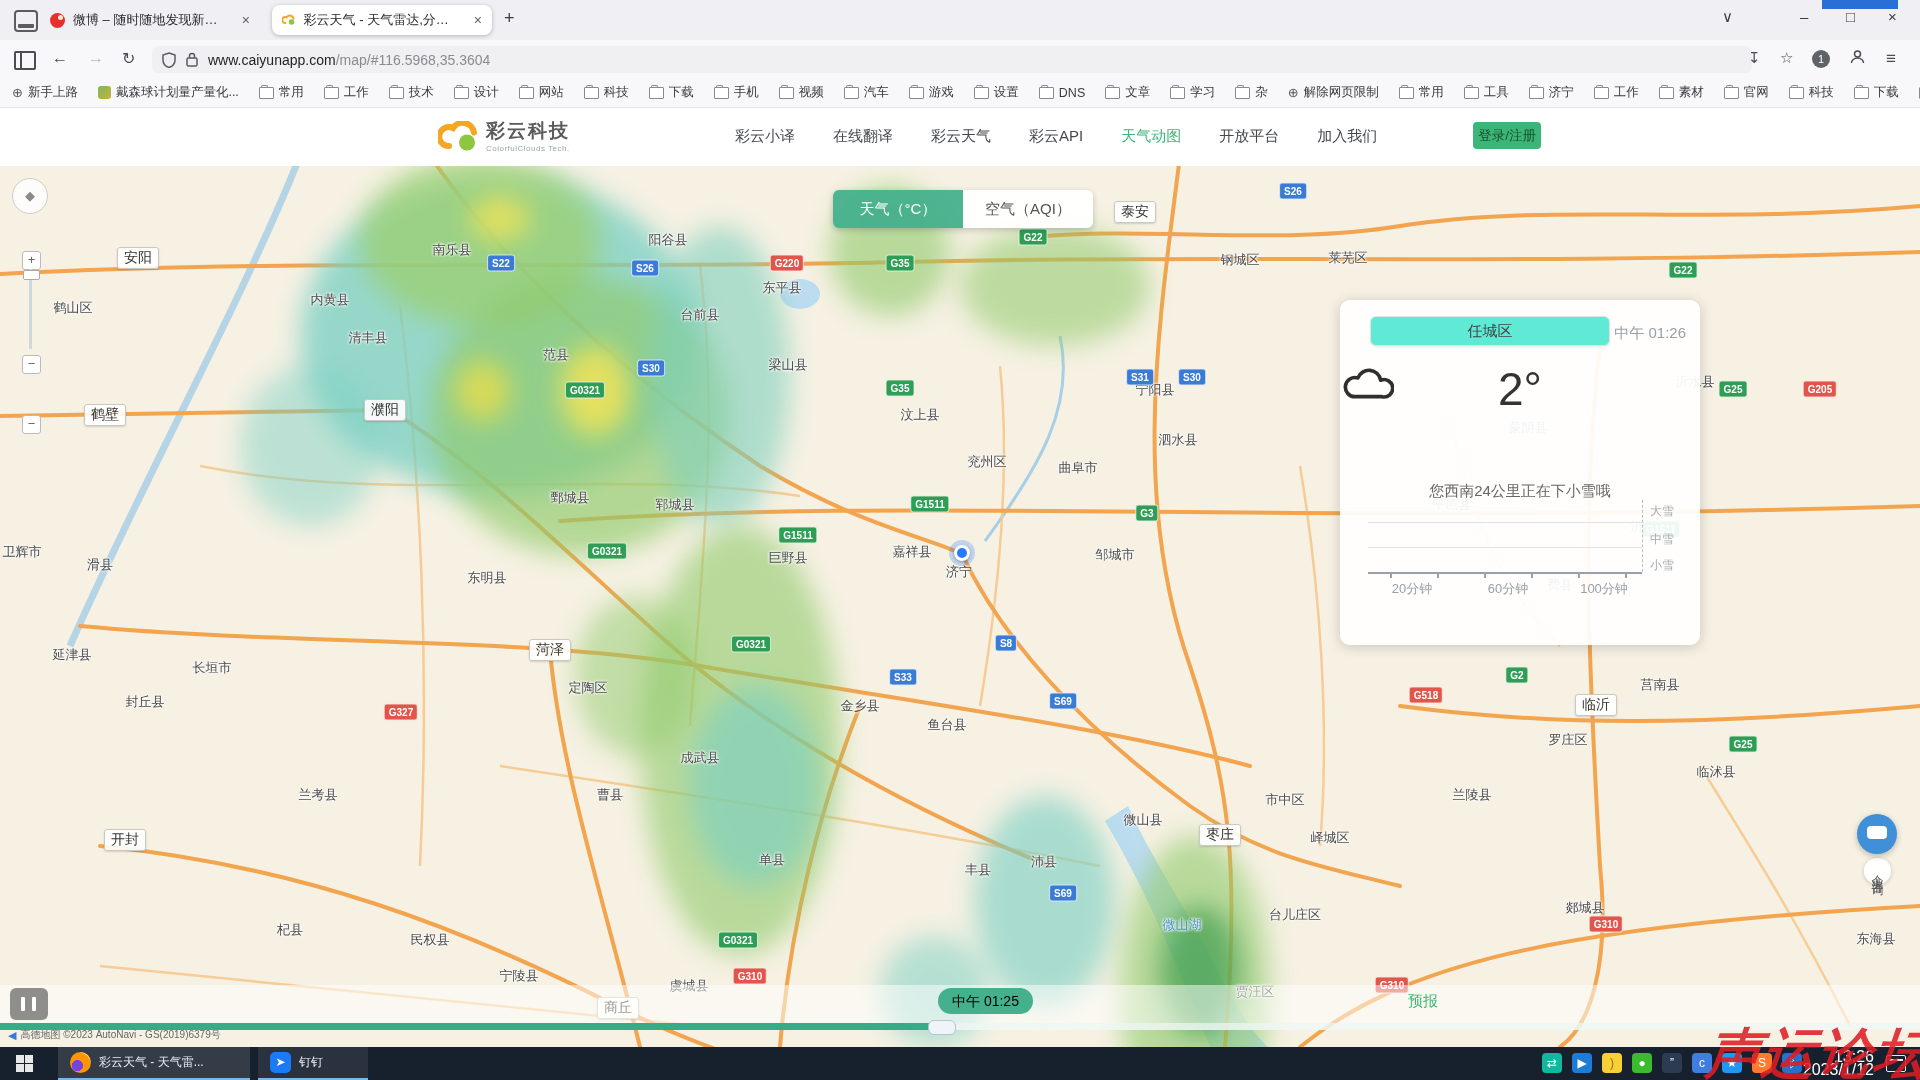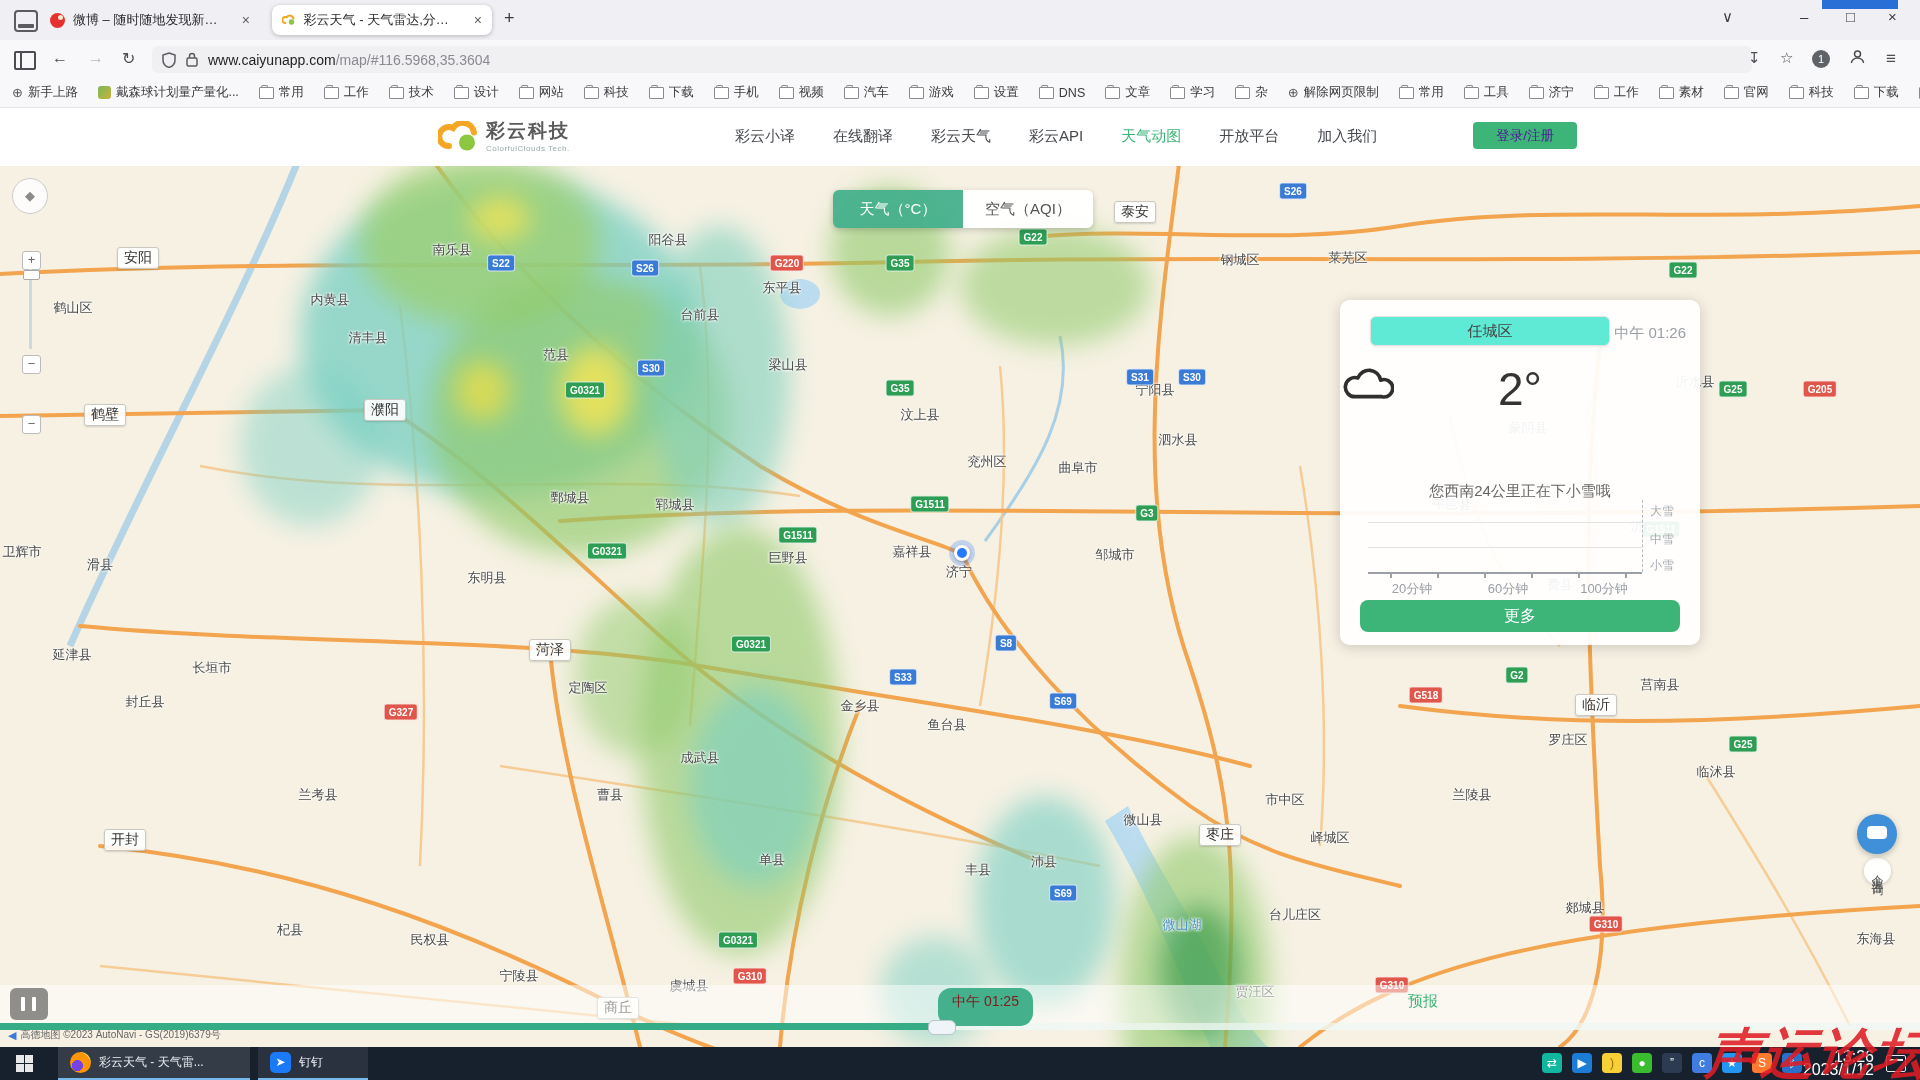--- a/index.html
+++ b/index.html
@@ -34,21 +34,21 @@
   .bm-ic.folder::before{content:"";position:absolute;top:-3px;left:1px;width:5px;height:2px;border:1px solid #8a8a8e;border-bottom:none;border-radius:2px 2px 0 0;}
   .bm-ic.globe{font-size:13px;color:#555;line-height:1;}
   .bm-ic.game{width:13px;height:13px;border-radius:3px;background:linear-gradient(135deg,#7ab85a,#c9b23a);}
   
   #siteheader{position:absolute;left:0;top:108px;width:1920px;height:58px;background:#fff;border-bottom:1px solid #f0f0f0;}
   #logo{position:absolute;left:438px;top:10px;display:flex;align-items:center;gap:8px;}
   #logo .lg-t{font-size:19px;font-weight:bold;color:#5a5a5a;letter-spacing:2px;}
   #logo .lg-s{font-size:8px;color:#9aa;letter-spacing:.5px;}
   #sitenav{position:absolute;left:735px;top:19px;display:flex;gap:38px;font-size:15px;color:#45484d;}
   #sitenav .nv.on{color:#3db578;}
-  #login-btn{position:absolute;left:1432px;top:-14px;width:104px;height:27px;background:#3db578;color:#4c1d95;font-size:13.5px;text-align:center;line-height:27px;border-radius:4px;}
+  #login-btn{position:absolute;left:1432px;top:-14px;width:68px;height:27px;background:#3db578;color:#14532d;font-size:13.5px;text-align:center;line-height:27px;border-radius:4px;}
   
   #map{position:absolute;left:0;top:166px;width:1920px;height:881px;background:#f6f1e3;overflow:hidden;}
   #map svg{position:absolute;left:0;top:0;}
   .blob{position:absolute;border-radius:50%;filter:blur(13px);}
   .city{position:absolute;transform:translate(-50%,-50%);font-size:13px;color:#4a4a4a;white-space:nowrap;text-shadow:0 0 3px #fff,0 0 3px #fff,0 0 3px #fff;z-index:5;}
   .city.big{font-size:14px;color:#333;background:rgba(255,255,255,.9);border:1px solid #c9c9c2;border-radius:3px;padding:1px 6px;box-shadow:0 1px 2px rgba(0,0,0,.15);text-shadow:none;}
   .city.blue{color:#4a90c4;}
   .badge{position:absolute;transform:translate(-50%,-50%);font-size:10px;font-weight:bold;color:#fff;padding:1px 4px;border-radius:3px;border:1px solid rgba(255,255,255,.75);z-index:5;line-height:1.3;}
   .badge.g{background:#2f9e55;} .badge.b{background:#3a7bd5;} .badge.r{background:#e0564a;}
   #marker{position:absolute;left:962px;top:387px;width:26px;height:26px;transform:translate(-50%,-50%);z-index:6;}
@@ -73,21 +73,21 @@
   #axis{position:absolute;left:28px;top:272px;width:274px;height:2px;background:#9aa0a6;}
   .tick{position:absolute;top:274px;width:2px;height:4px;background:#9aa0a6;}
   #dash{position:absolute;left:302px;top:200px;height:72px;border-left:1px dashed #b9bec4;}
   .ylab{position:absolute;left:310px;font-size:12px;color:#a6abb0;}
   .xlab{position:absolute;top:280px;font-size:13px;color:#9aa0a6;transform:translateX(-50%);}
   #more-btn{position:absolute;left:20px;top:300px;width:320px;height:32px;background:#3db578;border-radius:8px;color:#fff;font-size:16px;text-align:center;line-height:32px;}
   
   #tstrip{position:absolute;left:0;top:819px;width:1920px;height:38px;background:rgba(255,255,255,.5);z-index:8;}
   #pause{position:absolute;left:10px;top:822px;width:38px;height:32px;background:rgba(55,55,55,.55);border-radius:6px;z-index:9;}
   #pause i{position:absolute;top:9px;width:4px;height:14px;background:#fff;border-radius:1px;}
-  #tpill{position:absolute;left:938px;top:822px;height:38px;padding:0 14px;background:#45b08c;border-radius:13px;color:#7f1d1d;font-size:14px;line-height:26px;z-index:9;}
+  #tpill{position:absolute;left:938px;top:822px;height:26px;padding:0 14px;background:#45b08c;border-radius:13px;color:#000000;font-size:14px;line-height:26px;z-index:9;}
   #forecast{position:absolute;left:1408px;top:826px;color:#3db578;font-size:15px;z-index:9;text-align:right;}
   #pfill{position:absolute;left:0;top:857px;width:932px;height:7px;background:#35ac85;z-index:8;}
   #prest{position:absolute;left:932px;top:857px;width:988px;height:7px;background:rgba(240,248,244,.85);z-index:8;}
   #phandle{position:absolute;left:928px;top:854px;width:26px;height:13px;background:#eef4f8;border:1px solid #b9c4cc;border-radius:6px;z-index:9;}
   #attrib{position:absolute;left:8px;top:862px;font-size:10px;color:#666;z-index:10;display:flex;align-items:center;gap:4px;}
   #attrib .tri{color:#3a7bd5;font-size:11px;}
   
   #consult{position:absolute;left:1856px;top:648px;width:42px;z-index:12;text-align:center;}
   #consult .cbubble{width:40px;height:40px;border-radius:50%;background:#3f8fd9;margin:0 auto;position:relative;box-shadow:0 2px 6px rgba(0,0,0,.25);}
   #consult .cbubble::after{content:"";position:absolute;left:10px;top:12px;width:20px;height:13px;background:#fff;border-radius:4px;}
@@ -500,21 +500,20 @@
       <div class="tick" style="left:191px;"></div>
       <div class="tick" style="left:238px;"></div>
       <div class="tick" style="left:285px;"></div>
       <div id="dash"></div>
       <span class="ylab" style="top:203px;">大雪</span>
       <span class="ylab" style="top:231px;">中雪</span>
       <span class="ylab" style="top:257px;">小雪</span>
       <span class="xlab" style="left:72px;">20分钟</span>
       <span class="xlab" style="left:168px;">60分钟</span>
       <span class="xlab" style="left:264px;">100分钟</span>
-      <div id="more-btn">更多</div>
     </div>
 
     <div id="tstrip"></div>
     <div id="pause">
       <i style="left:11px;"></i>
       <i style="left:22px;"></i>
     </div>
     <div id="tpill">中午 01:25</div>
     <div id="forecast">预报</div>
     <div id="pfill"></div>

